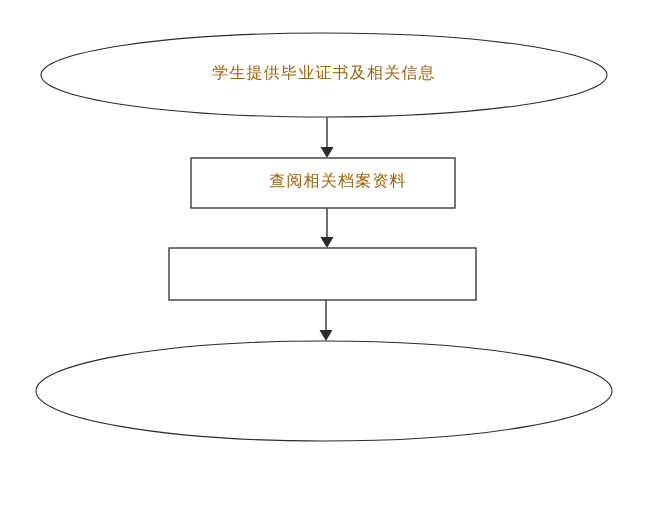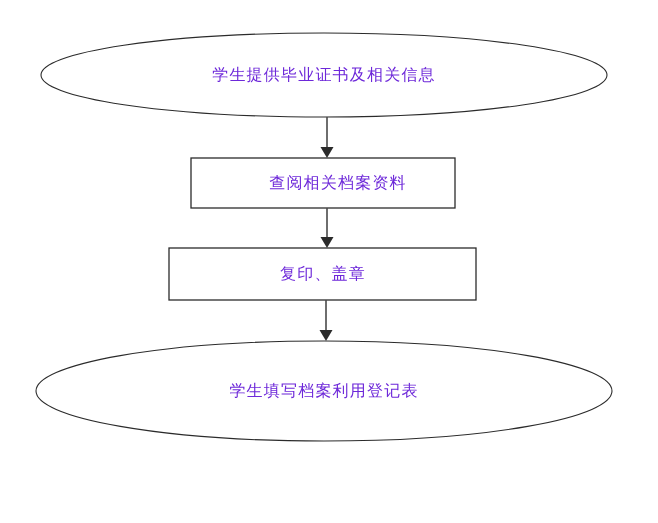--- a/index.html
+++ b/index.html
@@ -39,22 +39,22 @@
   .connector-line {
     stroke: #4a4a4a;
     stroke-width: 1.6;
   }
   .connector-head {
     fill: #2b2b2b;
   }
   .node-label {
     position: absolute;
     text-align: center;
-    color: #6d28d9;
-    font-family: Liberation Sans, sans-serif;
+    color: #a16207;
+    font-family: Liberation Mono, monospace;
     font-size: 16px;
     line-height: 1.1;
     letter-spacing: 1.2px;
     white-space: nowrap;
     transform: translate(-50%, -50%);
     user-select: none;
   }
 </style>
 </head>
 <body>
@@ -85,17 +85,15 @@
       <line class="connector-line" x1="326" y1="300" x2="326" y2="332"></line>
       <polygon class="connector-head" points="319.5,330 332.5,330 326,341"></polygon>
     </g>
 
   </svg>
 
   <div class="node-label" style="left:324px; top:75px;">学生提供毕业证书及相关信息</div>
 
   <div class="node-label" style="left:338px; top:183px;">查阅相关档案资料</div>
 
-  <div class="node-label" style="left:323px; top:274px;">复印、盖章</div>
 
-  <div class="node-label" style="left:324px; top:391px;">学生填写档案利用登记表</div>
 
 </div>
 
 </body></html>

